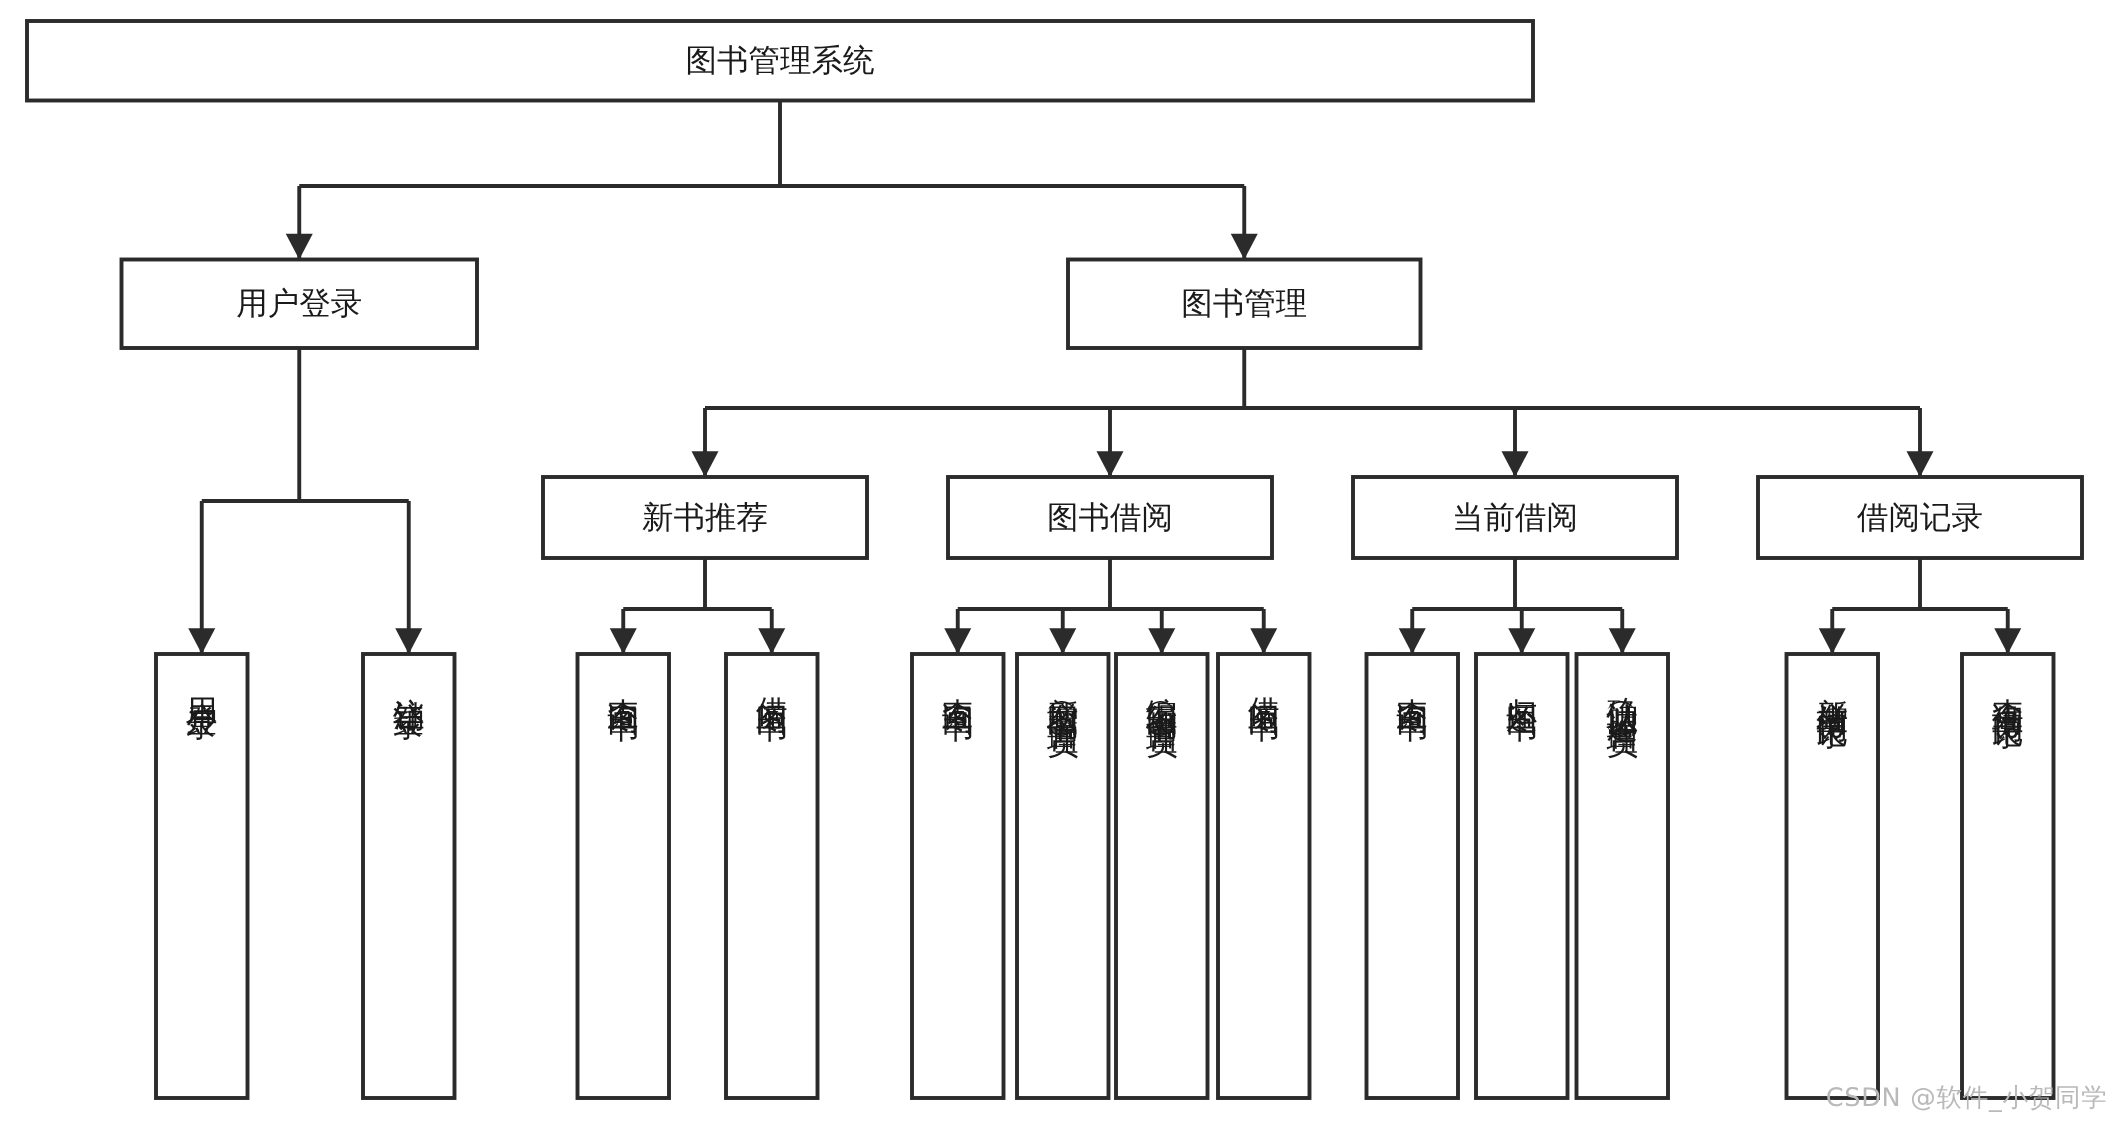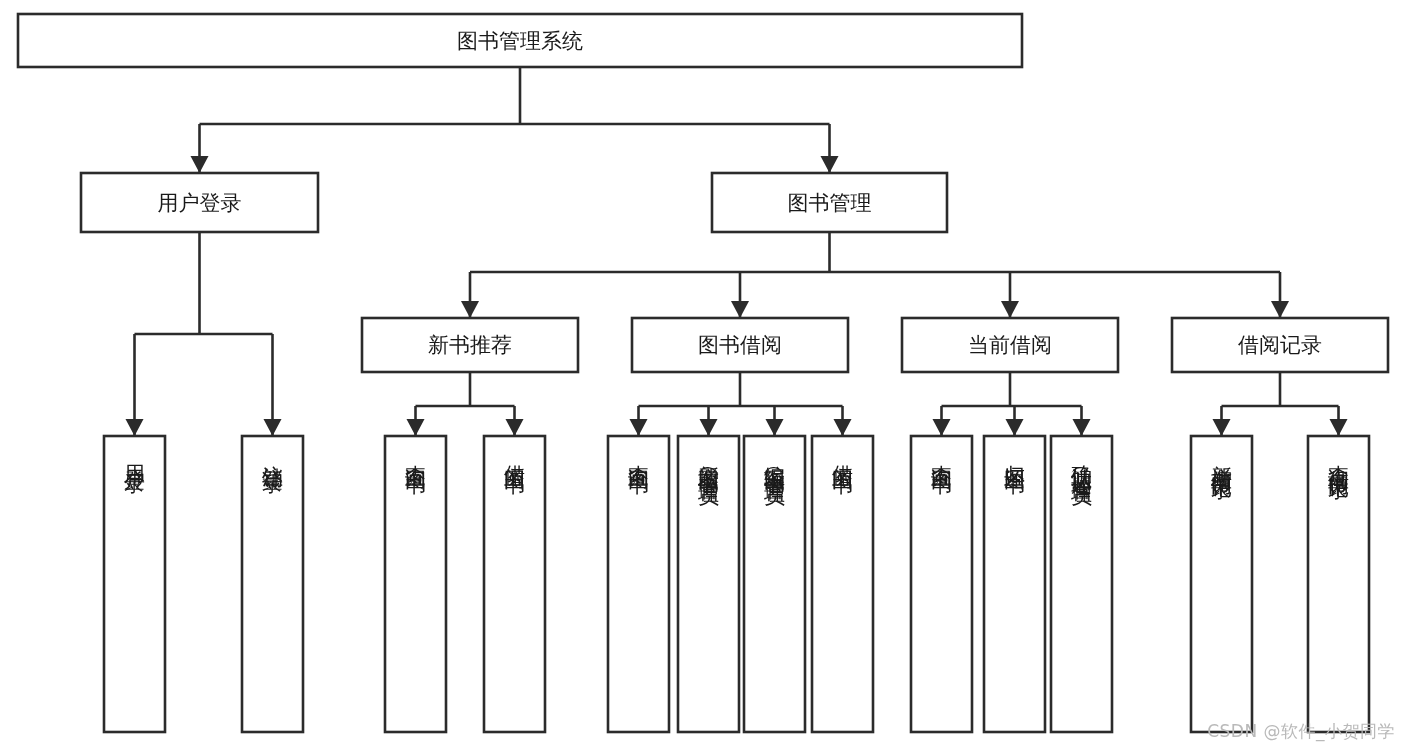--- a/index.html
+++ b/index.html
@@ -68,21 +68,21 @@
     text-orientation: upright;
     font-family: "DejaVu Sans", "Liberation Sans", sans-serif;
     font-size: 21px;
     line-height: 1.05;
     color: #1a1a1a;
     letter-spacing: 3px;
     white-space: nowrap;
   }
   .watermark {
     position: absolute;
-    right: 10px;
+    right: 0;
     bottom: 4px;
     font-family: "DejaVu Sans", "Liberation Sans", sans-serif;
     font-size: 17px;
     color: #b9b9b9;
     letter-spacing: 0.5px;
     user-select: none;
   }
 </style>
 </head>
 <body>

